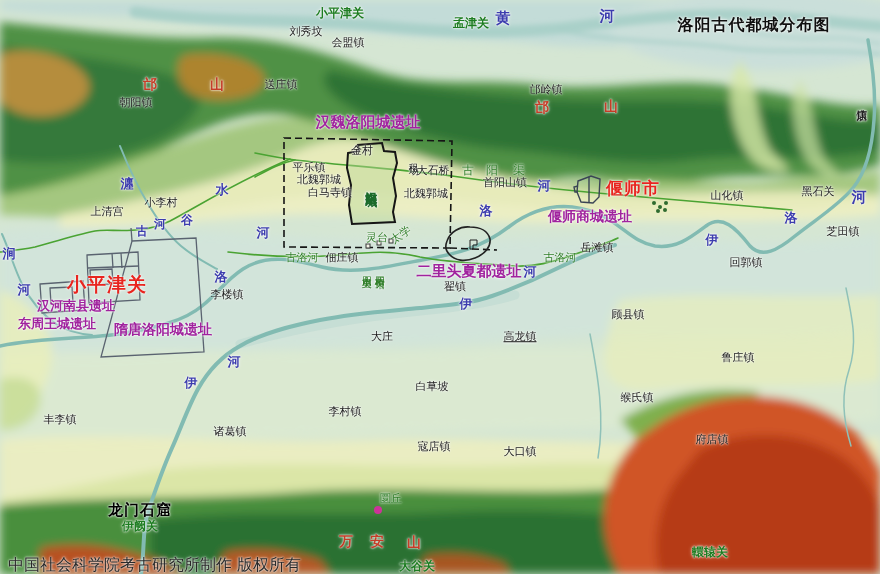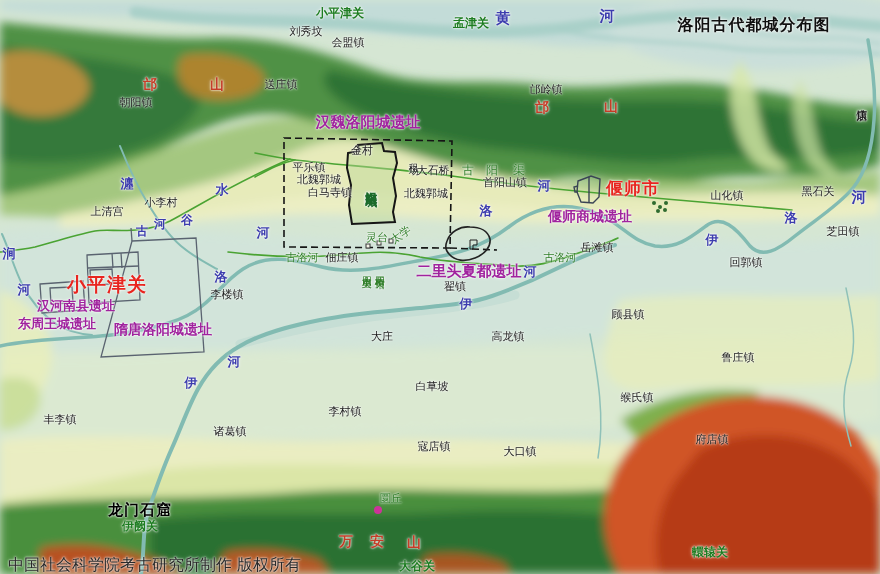--- a/index.html
+++ b/index.html
@@ -163,21 +163,21 @@
       <span class="lbl k-town" style="left: 227px; top: 295px;">李楼镇</span>
       <span class="lbl k-town" style="left: 342px; top: 258px;">佃庄镇</span>
       <span class="lbl k-town" style="left: 455px; top: 287px;">翟镇</span>
       <span class="lbl k-town" style="left: 597px; top: 248px;">岳滩镇</span>
       <span class="lbl k-town" style="left: 746px; top: 263px;">回郭镇</span>
       <span class="lbl k-town" style="left: 628px; top: 315px;">顾县镇</span>
       <span class="lbl k-town" style="left: 738px; top: 358px;">鲁庄镇</span>
       <span class="lbl k-town" style="left: 637px; top: 398px;">缑氏镇</span>
       <span class="lbl k-town" style="left: 712px; top: 440px;">府店镇</span>
       <span class="lbl k-town" style="left: 382px; top: 337px;">大庄</span>
-      <span class="lbl k-town" style="left: 508px; top: 337px;">高龙镇</span>
+      <span class="lbl k-town" style="left: 520px; top: 337px; text-decoration: underline;">高龙镇</span>
       <span class="lbl k-town" style="left: 432px; top: 387px;">白草坡</span>
       <span class="lbl k-town" style="left: 345px; top: 412px;">李村镇</span>
       <span class="lbl k-town" style="left: 434px; top: 447px;">寇店镇</span>
       <span class="lbl k-town" style="left: 520px; top: 452px;">大口镇</span>
       <span class="lbl k-town" style="left: 60px; top: 420px;">丰李镇</span>
       <span class="lbl k-town" style="left: 230px; top: 432px;">诸葛镇</span>
       <span class="lbl k-town-lg" style="left: 140px; top: 511px;">龙门石窟</span>
       <span class="lbl k-city" style="left: 107px; top: 285px;">小平津关</span>
       <span class="lbl k-city" style="left: 633px; top: 189px; font-size: 17px;">偃师市</span>
       <span class="lbl k-site" style="left: 368px; top: 123px; font-size: 15px;">汉魏洛阳城遗址</span>

